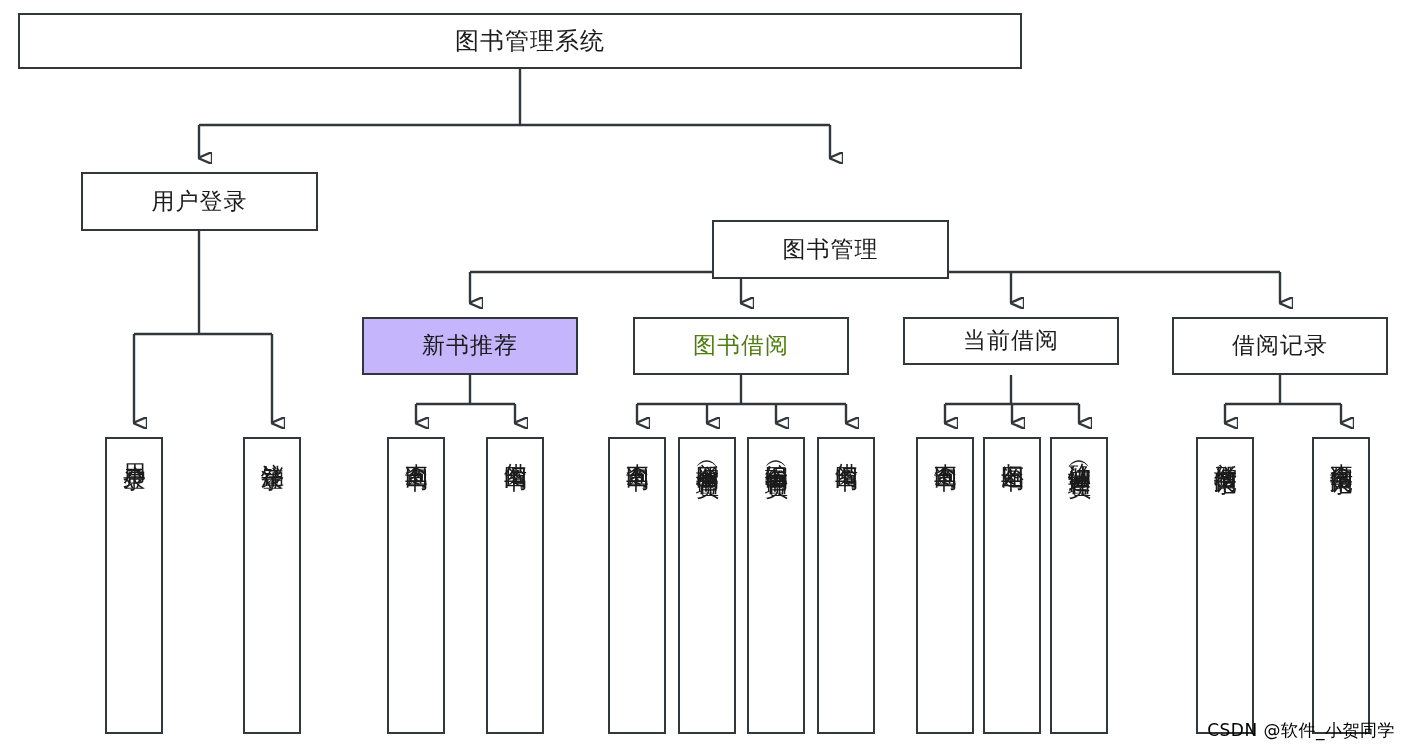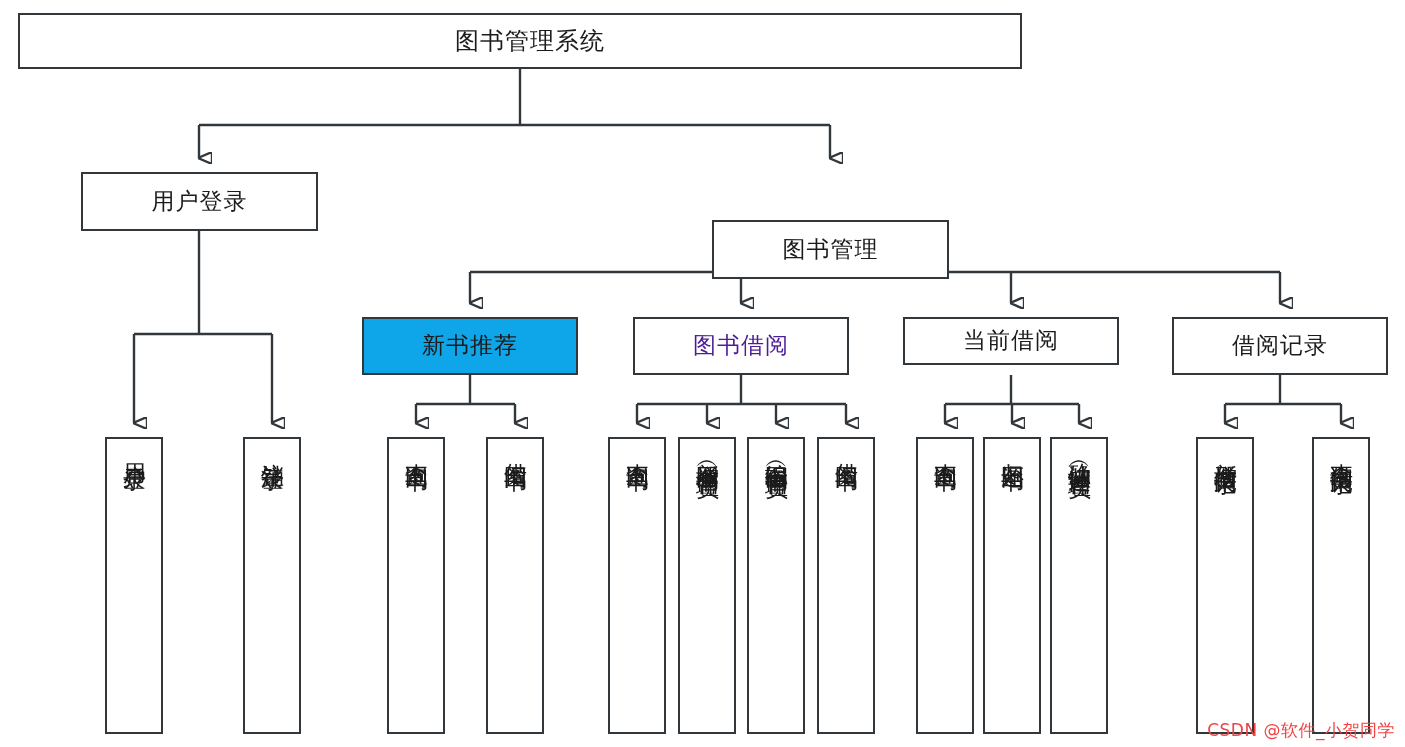--- a/index.html
+++ b/index.html
@@ -154,24 +154,24 @@
     <span class="node-label">图书管理系统</span>
   </div>
 
   <div class="node node-h" style="left: 81px; top: 172px; width: 237px; height: 59px; border-color: rgb(50, 55, 59); background: rgb(255, 255, 255); color: rgb(27, 27, 27);">
     <span class="node-label">用户登录</span>
   </div>
   <div class="node node-h" style="left: 712px; top: 172px; width: 237px; height: 59px; border-color: rgb(50, 55, 59); background: rgb(255, 255, 255); color: rgb(27, 27, 27); margin-top: 48px;">
     <span class="node-label">图书管理</span>
   </div>
 
-  <div class="node node-h" style="left: 362px; top: 317px; width: 216px; height: 58px; border-color: rgb(50, 55, 59); background: #0ea5e9; color: rgb(27, 27, 27);">
+  <div class="node node-h" style="left: 362px; top: 317px; width: 216px; height: 58px; border-color: rgb(50, 55, 59); background: #c4b5fd; color: rgb(27, 27, 27);">
     <span class="node-label">新书推荐</span>
   </div>
-  <div class="node node-h" style="left: 633px; top: 317px; width: 216px; height: 58px; border-color: rgb(50, 55, 59); background: rgb(255, 255, 255); color: #4c1d95;">
+  <div class="node node-h" style="left: 633px; top: 317px; width: 216px; height: 58px; border-color: rgb(50, 55, 59); background: rgb(255, 255, 255); color: #4d7c0f;">
     <span class="node-label">图书借阅</span>
   </div>
   <div class="node node-h" style="left: 903px; top: 317px; width: 216px; height: 48px; border-color: rgb(50, 55, 59); background: rgb(255, 255, 255); color: rgb(27, 27, 27);">
     <span class="node-label">当前借阅</span>
   </div>
   <div class="node node-h" style="left: 1172px; top: 317px; width: 216px; height: 58px; border-color: rgb(50, 55, 59); background: rgb(255, 255, 255); color: rgb(27, 27, 27); text-align: center;">
     <span class="node-label">借阅记录</span>
   </div>
 
   <div class="node node-v" style="left: 105px; top: 437px; width: 58px; height: 297px; border-color: rgb(50, 55, 59); background: rgb(255, 255, 255); color: rgb(27, 27, 27);">
@@ -207,14 +207,14 @@
   <div class="node node-v" style="left: 1050px; top: 437px; width: 58px; height: 297px; border-color: rgb(50, 55, 59); background: rgb(255, 255, 255); color: rgb(27, 27, 27);">
     <span class="node-label">确认归还（管理员）</span>
   </div>
   <div class="node node-v" style="left: 1196px; top: 437px; width: 58px; height: 297px; border-color: rgb(50, 55, 59); background: rgb(255, 255, 255); color: rgb(27, 27, 27);">
     <span class="node-label">新增借阅记录</span>
   </div>
   <div class="node node-v" style="left: 1312px; top: 437px; width: 58px; height: 297px; border-color: rgb(50, 55, 59); background: rgb(255, 255, 255); color: rgb(27, 27, 27);">
     <span class="node-label">查询借阅记录</span>
   </div>
 
-  <div id="watermark" style="color: #ef4444;">CSDN @软件_小贺同学</div>
+  <div id="watermark" style="color: #000000;">CSDN @软件_小贺同学</div>
 </div>
 
 </body></html>

